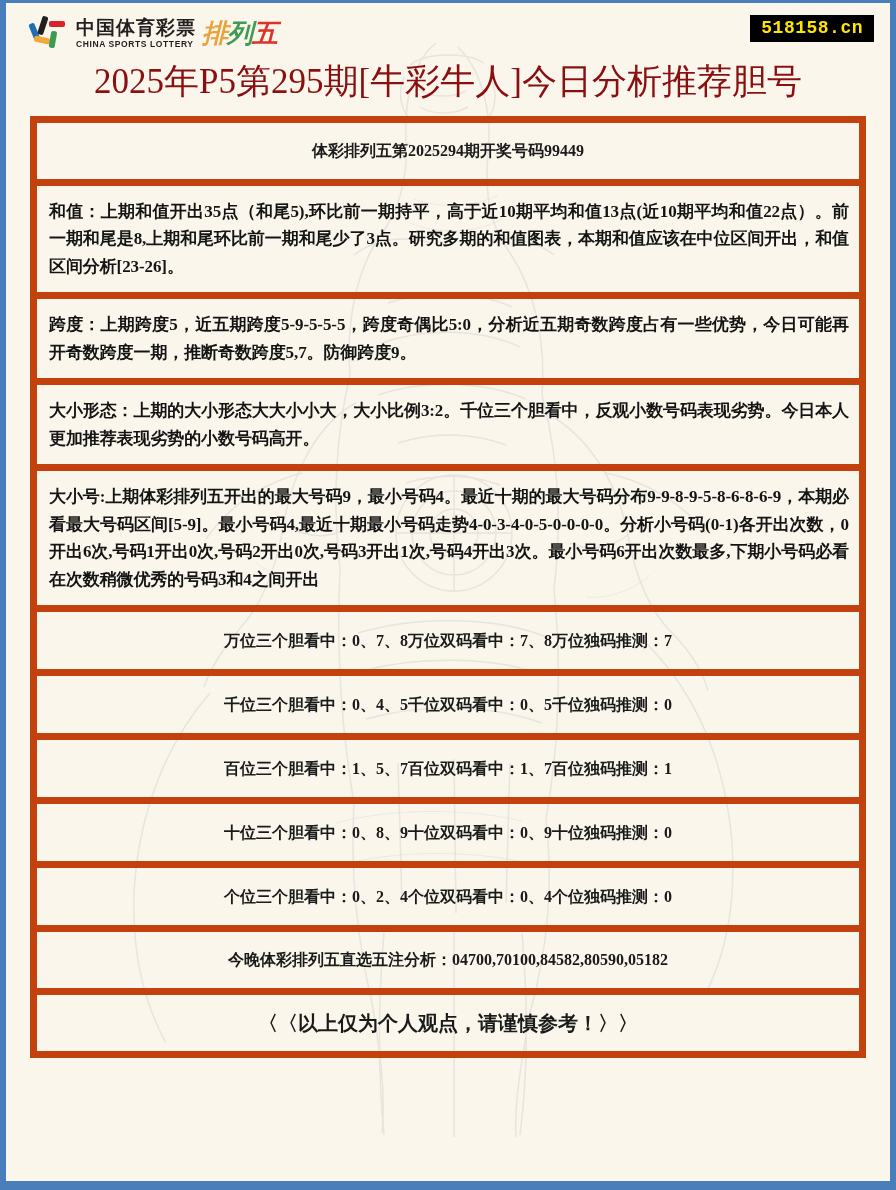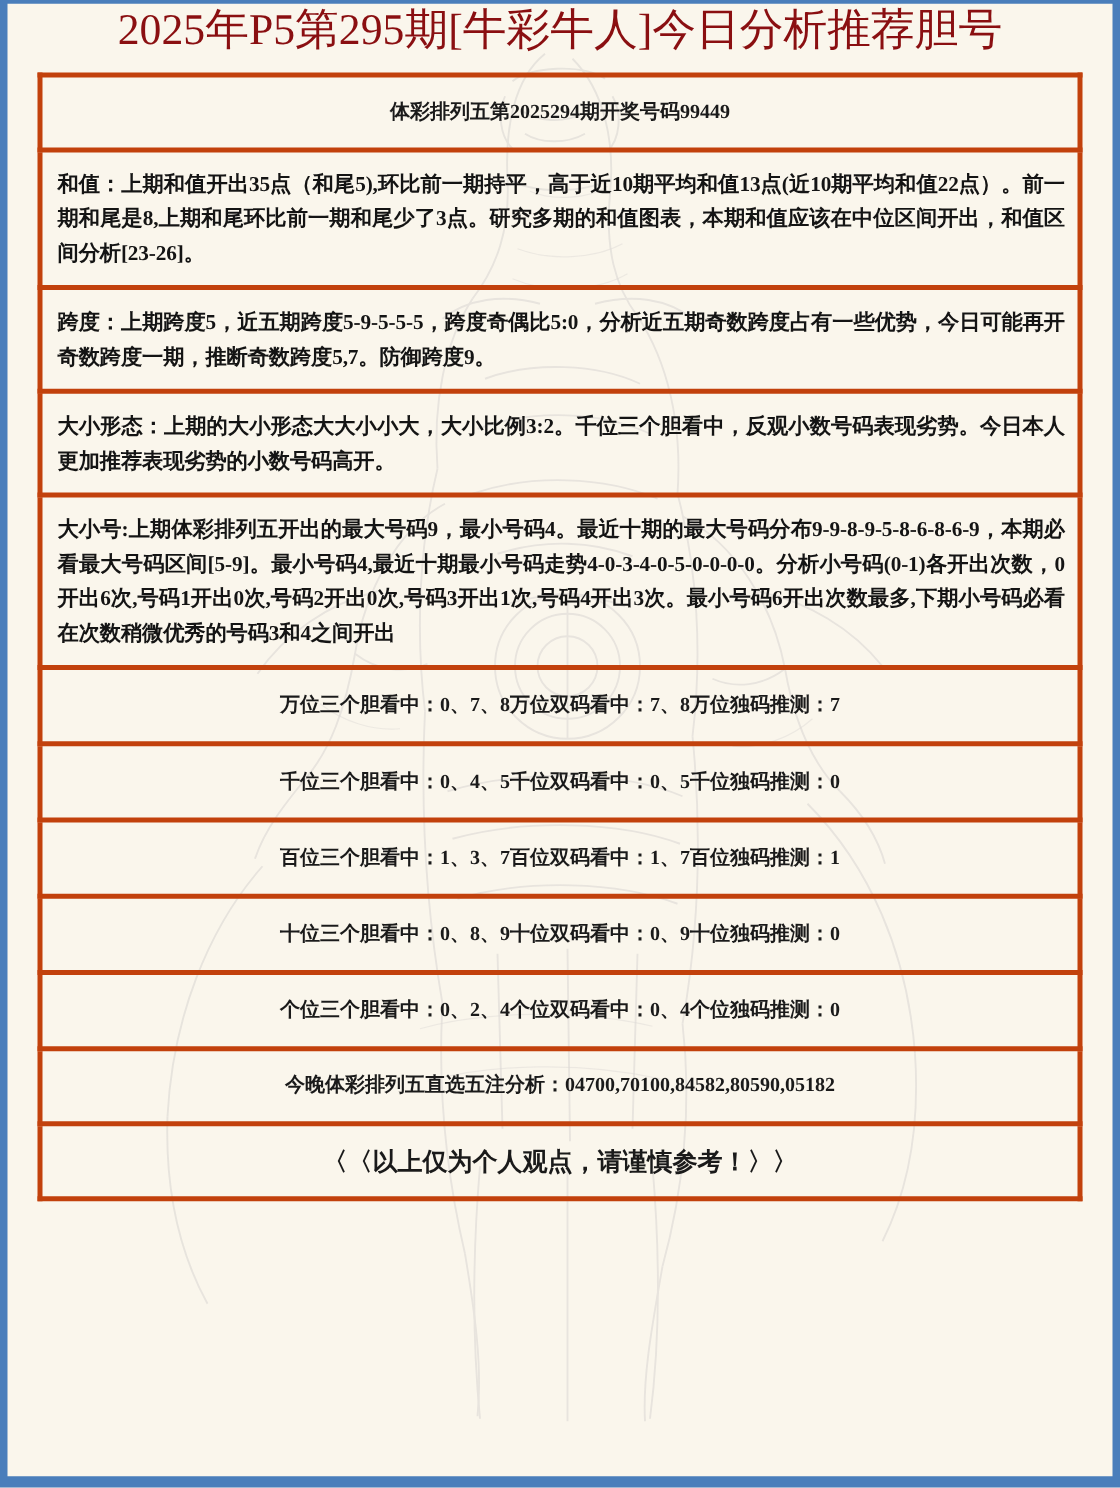--- a/index.html
+++ b/index.html
@@ -119,21 +119,21 @@
 
   
   .tbl {
     width: 836px;
     margin: 0 auto;
     border-collapse: collapse;
     border: 1px solid #000;
     table-layout: fixed;
   }
   .tbl td {
-    border: 4px solid #c2410c;
+    border: 7px solid #c2410c;
     padding: 0;
     background: transparent;
   }
   .cell-center {
     text-align: center;
     font-size: 16px;
     font-weight: bold;
     color: #1a1a1a;
     line-height: 1.5;
   }
@@ -230,20 +230,39 @@
       <path d="M404 220 C432 232 472 230 496 216"></path>
       <path d="M330 820 C380 806 456 804 516 818"></path>
       <path d="M336 862 C386 848 460 846 522 860"></path>
       <path d="M250 560 C268 574 292 582 314 580"></path>
       <path d="M644 572 C626 588 602 596 580 594"></path>
     </g>
   </svg>
 
   <div id="content">
 
+    <div class="header">
+      <div class="logo-wrap">
+        <svg class="logo-mark" viewBox="0 0 42 40">
+          <rect x="3" y="10" width="6" height="17" rx="2" transform="rotate(-22 6 18)" fill="#1f6fb5"></rect>
+          <rect x="12" y="3" width="6" height="19" rx="2" transform="rotate(18 15 12)" fill="#231f20"></rect>
+          <rect x="21" y="8" width="16" height="6" rx="2" fill="#d8232a"></rect>
+          <rect x="6" y="24" width="16" height="6" rx="2" transform="rotate(12 14 27)" fill="#f2a93b"></rect>
+          <rect x="22" y="18" width="6" height="17" rx="2" transform="rotate(10 25 26)" fill="#3f9b52"></rect>
+        </svg>
+        <div class="logo-cn">
+          <span class="logo-cn-top">中国体育彩票</span>
+          <span class="logo-cn-bot">CHINA SPORTS LOTTERY</span>
+        </div>
+        <div class="logo-p5">
+          <span class="c1">排</span><span class="c2">列</span><span class="c3">五</span>
+        </div>
+      </div>
+      <div class="site-badge">518158.cn</div>
+    </div>
 
     <div class="page-title">2025年P5第295期[牛彩牛人]今日分析推荐胆号</div>
 
     <table class="tbl">
       <tbody>
         <tr>
           <td class="r-head">
             <div class="cell-center">体彩排列五第2025294期开奖号码99449</div>
           </td>
         </tr>
@@ -272,21 +291,21 @@
             <div class="cell-center">万位三个胆看中：0、7、8万位双码看中：7、8万位独码推测：7</div>
           </td>
         </tr>
         <tr>
           <td class="r-dan">
             <div class="cell-center">千位三个胆看中：0、4、5千位双码看中：0、5千位独码推测：0</div>
           </td>
         </tr>
         <tr>
           <td class="r-dan">
-            <div class="cell-center">百位三个胆看中：1、3、7百位双码看中：1、7百位独码推测：1</div>
+            <div class="cell-center">百位三个胆看中：1、5、7百位双码看中：1、7百位独码推测：1</div>
           </td>
         </tr>
         <tr>
           <td class="r-dan">
             <div class="cell-center">十位三个胆看中：0、8、9十位双码看中：0、9十位独码推测：0</div>
           </td>
         </tr>
         <tr>
           <td class="r-dan">
             <div class="cell-center">个位三个胆看中：0、2、4个位双码看中：0、4个位独码推测：0</div>

